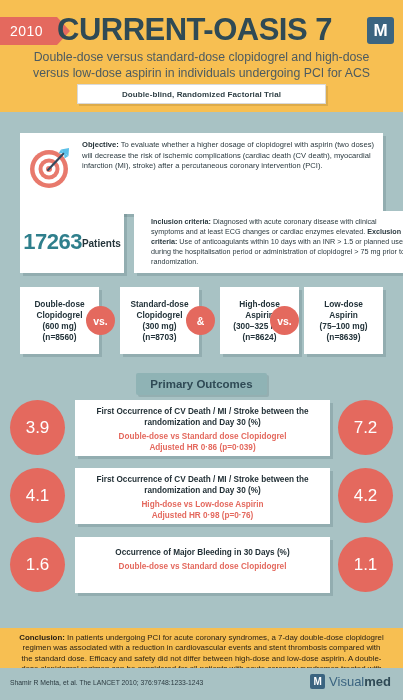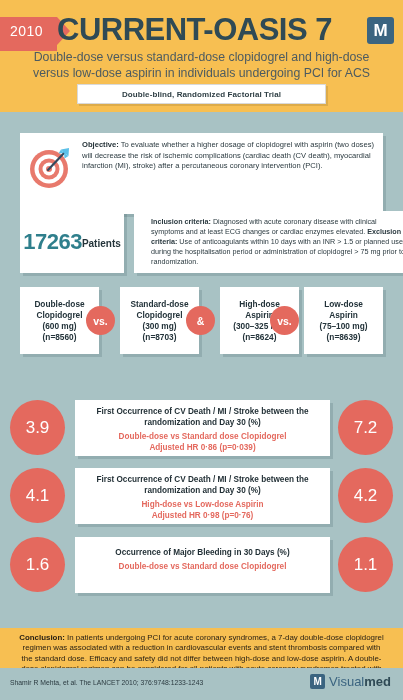--- a/index.html
+++ b/index.html
@@ -11,21 +11,21 @@
   }
   .page{position:relative;width:403px;height:700px;}
 
   
   .header{
     position:absolute;left:0;top:0;width:403px;height:112px;
     background:#f7bf52;
   }
   .year-tag{
     position:absolute;left:0;top:17px;
-    height:28px;padding:0 14px 6px 10px;
+    height:28px;padding:0 14px 0 10px;
     background:#e4695e;color:#ffffff;
     font-size:14px;line-height:28px;letter-spacing:.5px;
     display:flex;align-items:center;
   }
   .year-tag:after{
     content:"";position:absolute;right:-13px;top:0;
     width:0;height:0;
     border-top:14px solid transparent;
     border-bottom:14px solid transparent;
     border-left:13px solid #e4695e;
@@ -233,20 +233,21 @@
   <div class="conn conn3">vs.</div>
   <div class="card arm arm4">
     <div>
       <span>Low-dose</span><br>
       <span>Aspirin</span><br>
       <span>(75–100 mg)</span><br>
       <span>(n=8639)</span>
     </div>
   </div>
 
+  <div class="po-banner">Primary Outcomes</div>
 
   <div class="row-circle" style="left:10px;top:400px;">3.9</div>
   <div class="card outcome-box" style="top:400px;height:56px;">
     <div class="o-title">First Occurrence of CV Death / MI / Stroke between the randomization and Day 30 (%)</div>
     <div class="o-sub">Double-dose vs Standard dose Clopidogrel</div>
     <div class="o-sub" style="margin-top:0;">Adjusted HR 0·86  (p=0·039)</div>
   </div>
   <div class="row-circle" style="left:338px;top:400px;">7.2</div>
 
   <div class="row-circle" style="left:10px;top:468px;">4.1</div>

